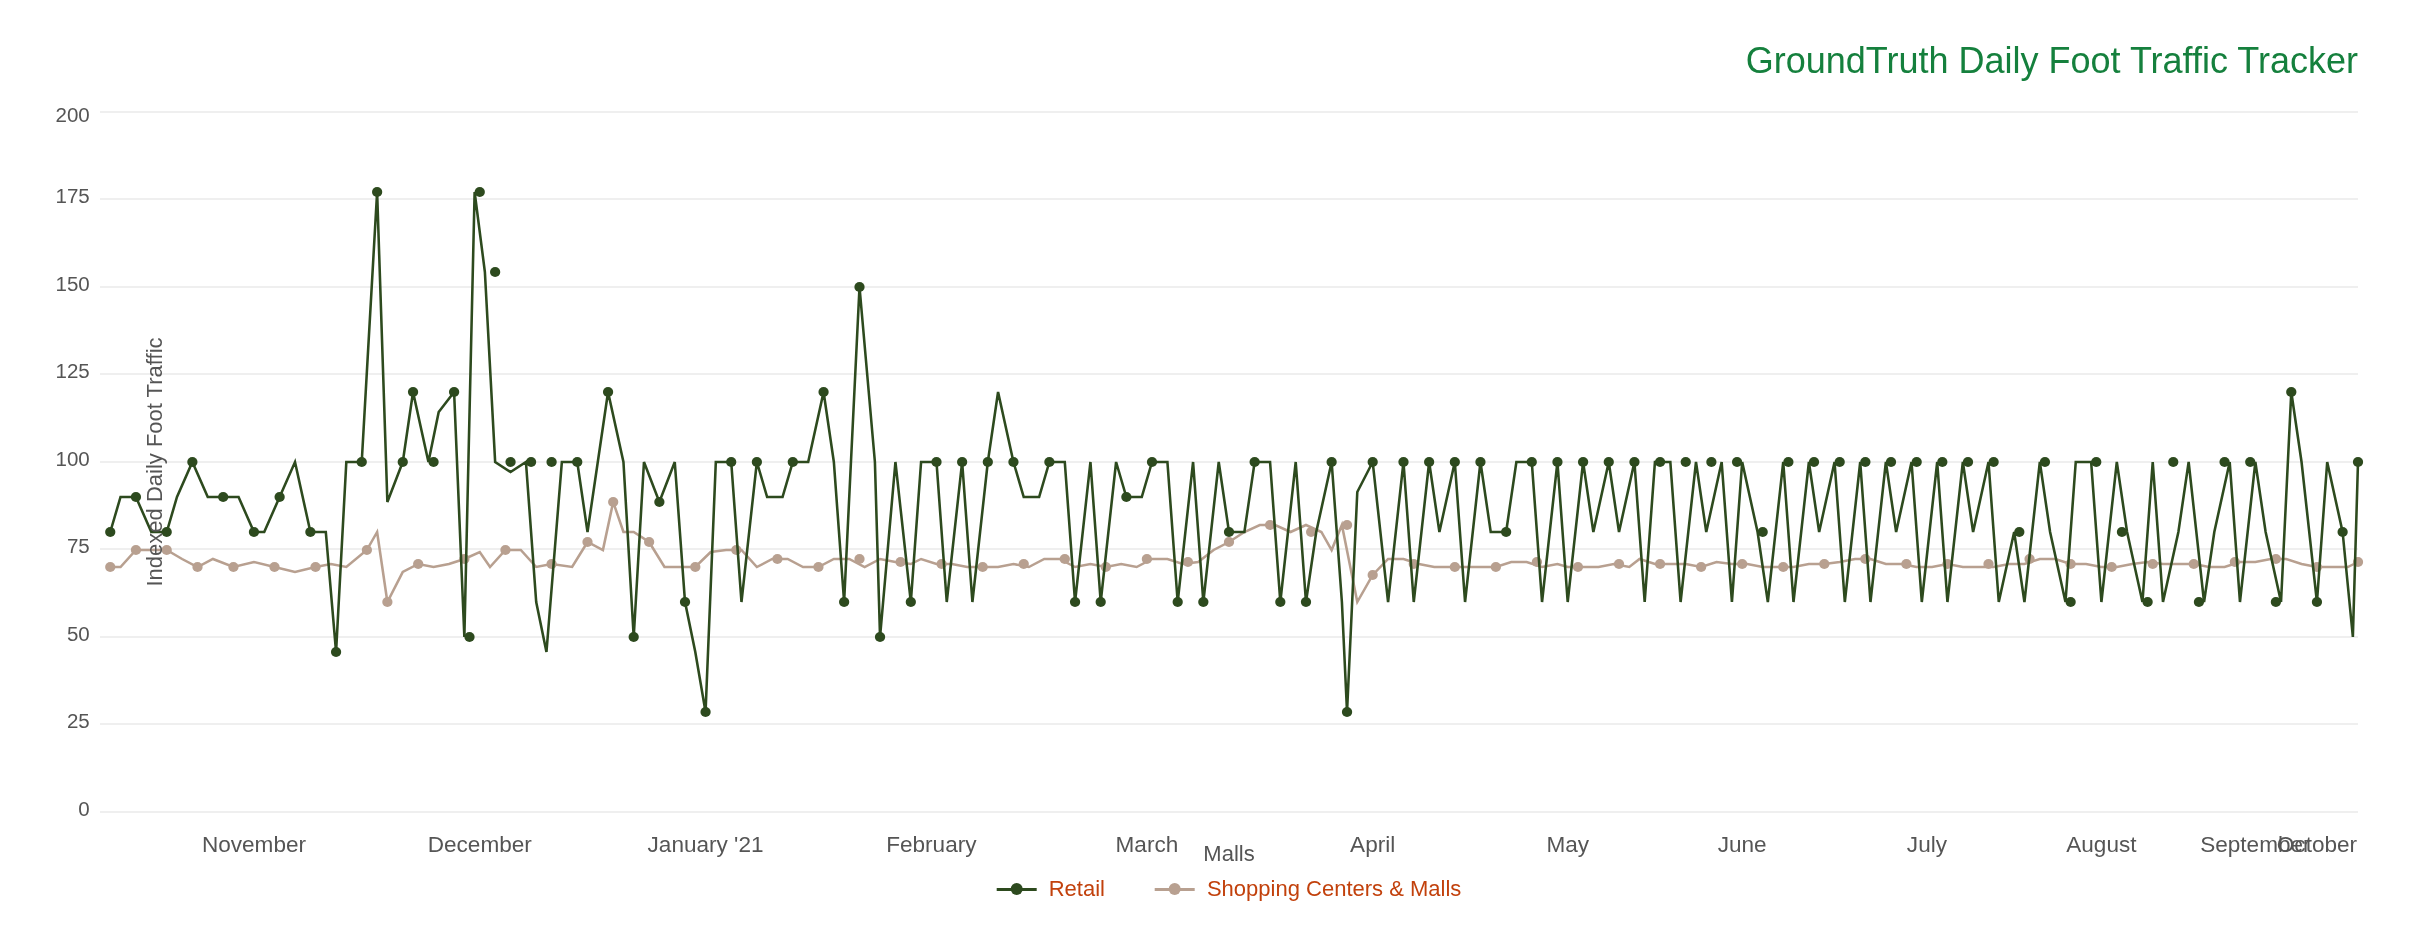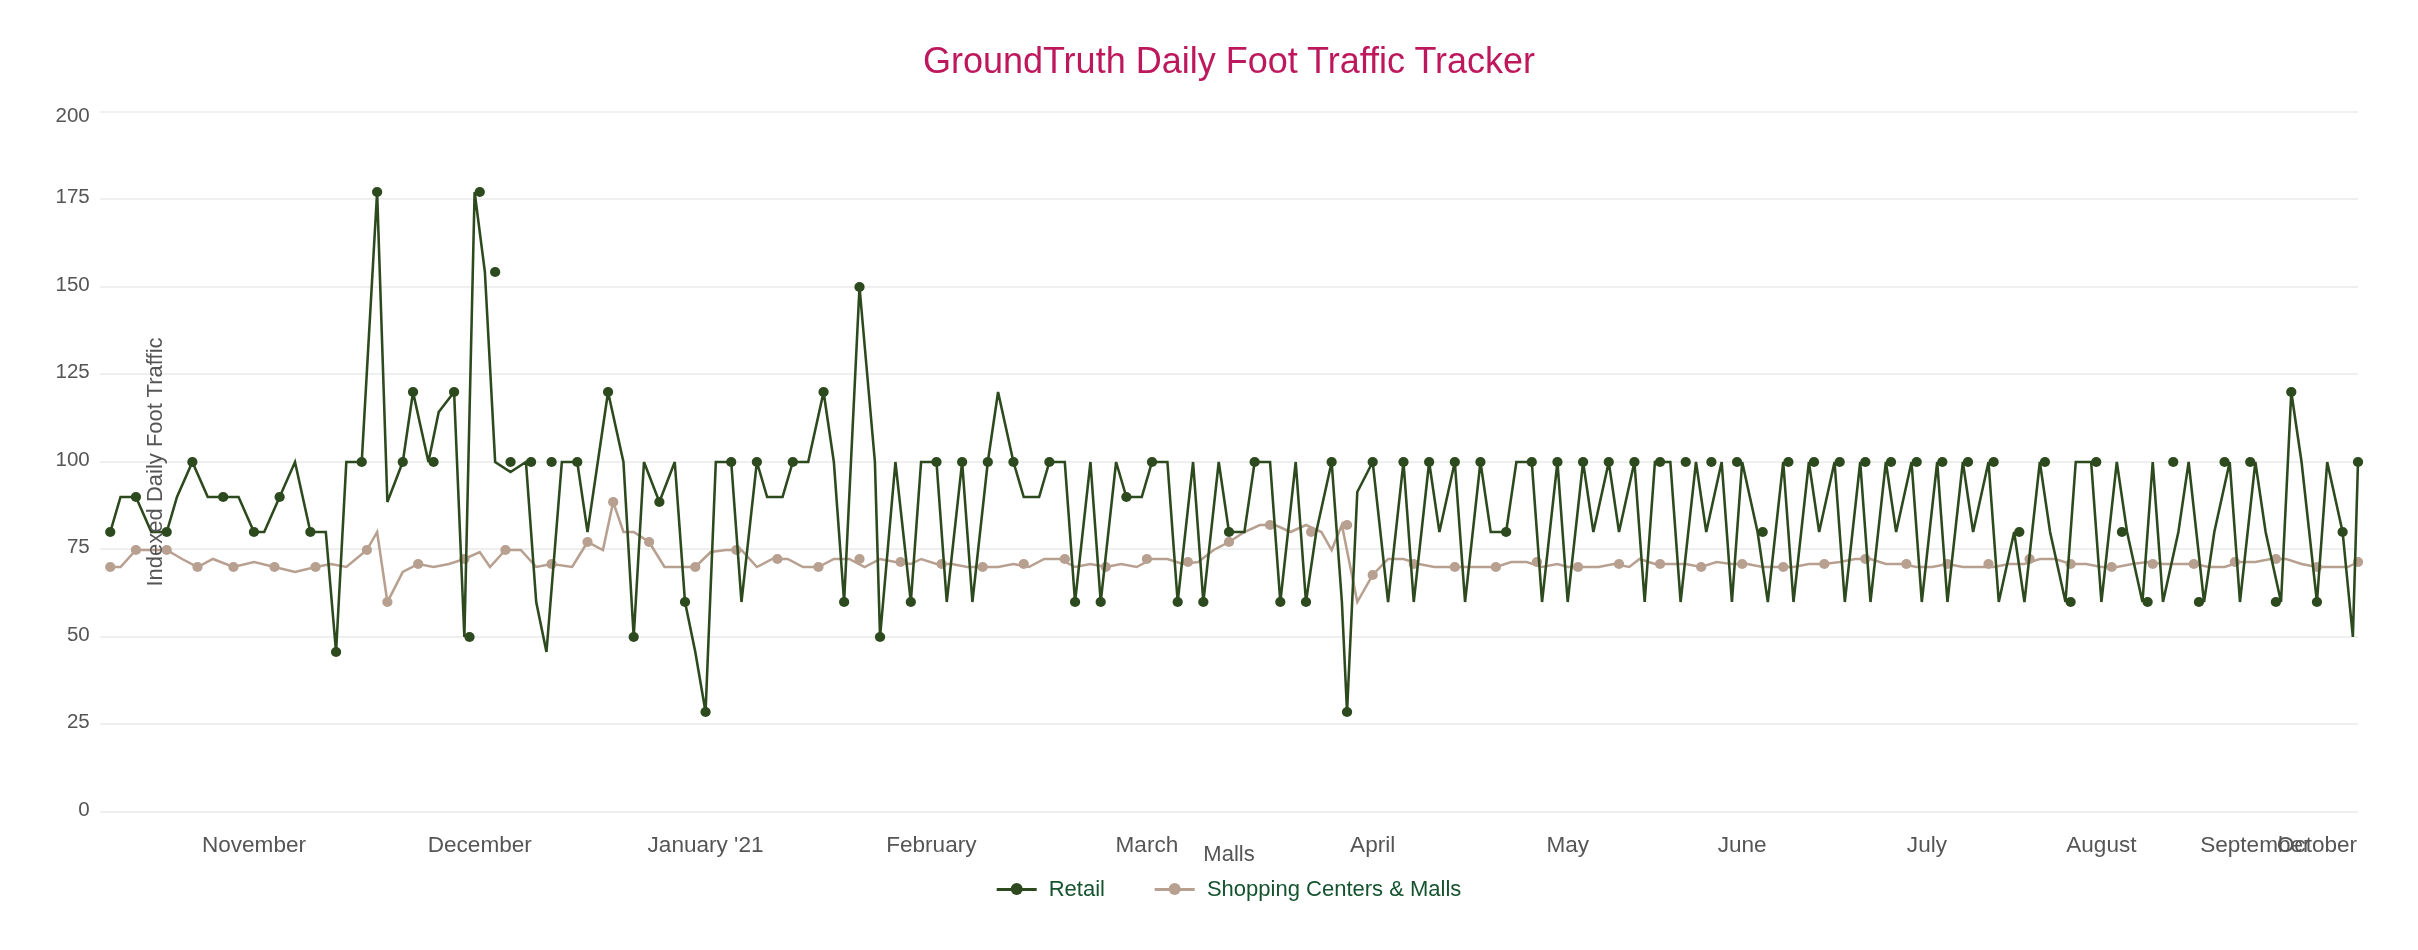--- a/index.html
+++ b/index.html
@@ -10,24 +10,24 @@
       height: 950px;
       overflow: hidden;
     }
     .chart-container {
       width: 2418px;
       height: 950px;
       position: relative;
       padding: 40px 60px 120px 100px;
     }
     .chart-title {
-      text-align: center;
+      text-align: right;
       font-size: 36px;
       font-weight: 400;
-      color: #be185d;
+      color: #15803d;
       margin-bottom: 30px;
     }
     .chart-area {
       position: relative;
       width: 100%;
       height: 700px;
     }
     .y-axis-label {
       position: absolute;
       left: -70px;
@@ -52,21 +52,21 @@
     }
     .legend {
       position: absolute;
       bottom: -90px;
       left: 50%;
       transform: translateX(-50%);
       display: flex;
       align-items: center;
       gap: 50px;
       font-size: 22px;
-      color: #14532d;
+      color: #c2410c;
     }
     .legend-item {
       display: flex;
       align-items: center;
       gap: 12px;
     }
     .legend-line {
       width: 40px;
       height: 3px;
       display: inline-block;

